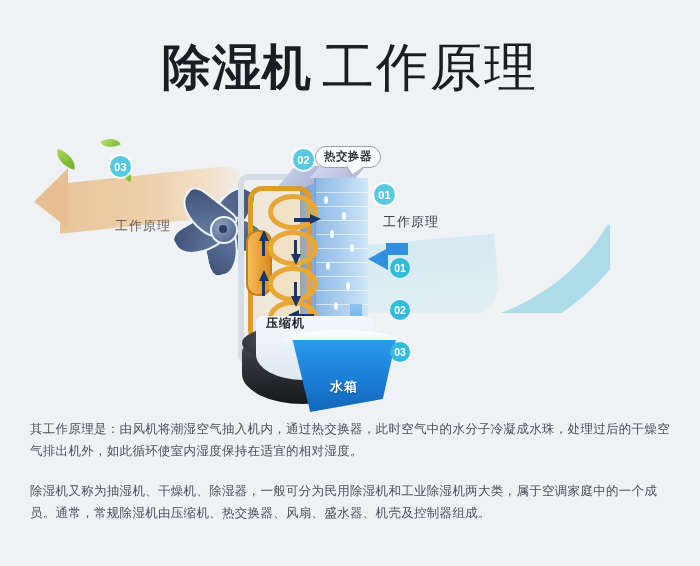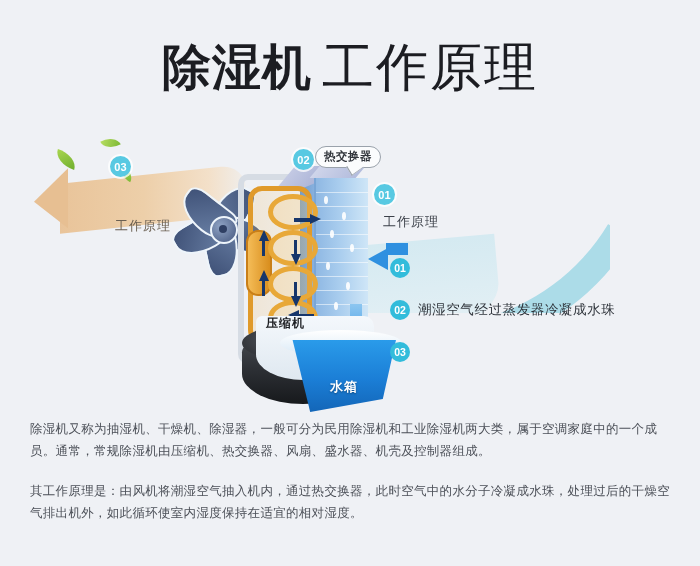--- a/index.html
+++ b/index.html
@@ -367,25 +367,24 @@
     <div class="badge soft" style="left:374px;top:64px">01</div>
     <div class="cap-txt cap-wet">工作原理</div>
   </div>
 
   <div class="steps">
     <div class="step">
       <span class="num">01</span>
     </div>
     <div class="step">
       <span class="num">02</span>
-      <span class="txt">潮湿空气经过蒸发器冷凝成水珠</span>
     </div>
     <div class="step">
       <span class="num">03</span>
     </div>
   </div>
 
   <div class="paras">
+    <p class="para">其工作原理是：由风机将潮湿空气抽入机内，通过热交换器，此时空气中的水分子冷凝成水珠，处理过后的干燥空气排出机外，如此循环使室内湿度保持在适宜的相对湿度。</p>
     <p class="para">除湿机又称为抽湿机、干燥机、除湿器，一般可分为民用除湿机和工业除湿机两大类，属于空调家庭中的一个成员。通常，常规除湿机由压缩机、热交换器、风扇、盛水器、机壳及控制器组成。</p>
-    <p class="para">其工作原理是：由风机将潮湿空气抽入机内，通过热交换器，此时空气中的水分子冷凝成水珠，处理过后的干燥空气排出机外，如此循环使室内湿度保持在适宜的相对湿度。</p>
   </div>
 
 </div>
 
 </body></html>

